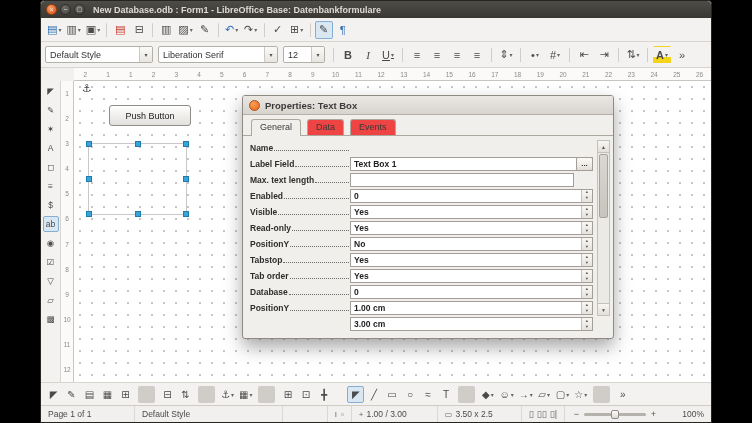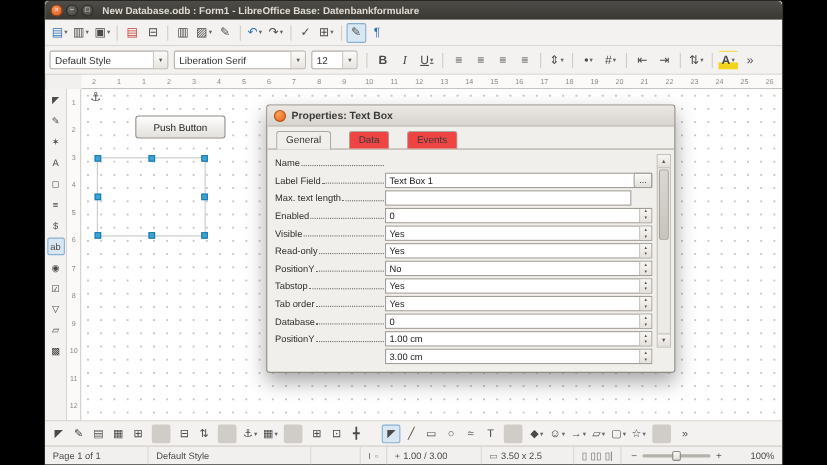--- a/index.html
+++ b/index.html
@@ -51,43 +51,43 @@
   .main{flex:1;display:flex;min-height:0;}
   .ctrltb{width:20px;flex:none;background:#f4f2f0;border-right:1px solid #d8d4d0;display:flex;
           flex-direction:column;align-items:center;padding-top:2px;gap:3px;}
   .ctrltb .tbtn{min-width:16px;width:16px;height:16px;font-size:8.5px;}
   .vruler{width:13px;flex:none;background:#fbfaf9;border-right:1px solid #c8c4bf;
           display:flex;flex-direction:column;}
   .vruler .rnum{line-height:normal;display:flex;align-items:center;justify-content:center;}
   .canvas{flex:1;position:relative;background:#fff;overflow:hidden;
           background-image:radial-gradient(circle,#c6c6c6 0.8px,transparent 1px);background-size:12px 12px;}
   .anchor{position:absolute;left:8px;top:1px;font-size:11px;color:#444;}
-  .pushbtn{position:absolute;left:49px;top:24px;width:82px;height:21px;
+  .pushbtn{position:absolute;left:35px;top:24px;width:82px;height:21px;
            background:linear-gradient(#fefefe,#e3e0dc);border:1px solid #908c86;border-radius:3px;
            font-size:9px;color:#222;display:flex;align-items:center;justify-content:center;}
   .selbox{position:absolute;left:14px;top:62px;width:99px;height:72px;border:1px solid #c9c9c9;}
   .h{position:absolute;width:6px;height:6px;background:#3ba3da;border:1px solid #1c7cab;}
   .h.nw{left:-3px;top:-3px;} .h.n{left:calc(50% - 3px);top:-3px;} .h.ne{right:-3px;top:-3px;}
   .h.w{left:-3px;top:calc(50% - 3px);} .h.e{right:-3px;top:calc(50% - 3px);}
   .h.sw{left:-3px;bottom:-3px;} .h.s{left:calc(50% - 3px);bottom:-3px;} .h.se{right:-3px;bottom:-3px;}
   
   .dialog{position:absolute;left:168px;top:14px;width:372px;height:244px;background:#f1efeb;
           border:1px solid #8f8b84;border-radius:3px;box-shadow:0 8px 18px rgba(0,0,0,.35);
           display:flex;flex-direction:column;overflow:hidden;}
   .dtitle{height:19px;flex:none;background:linear-gradient(#ebe8e4,#d7d3cd);border-bottom:1px solid #b5b0a9;
           display:flex;align-items:center;gap:5px;padding:0 6px;}
   .dclose{width:11px;height:11px;border-radius:50%;flex:none;
           background:radial-gradient(circle at 35% 30%,#fca156,#e4641f);border:1px solid #b44d12;}
   .dtitletext{font-size:9.5px;font-weight:bold;color:#3a3a3a;white-space:nowrap;}
-  .dtabs{display:flex;align-items:flex-end;padding:3px 8px 0;gap:16px;border-bottom:1px solid #aca79f;
+  .dtabs{display:flex;align-items:flex-end;padding:3px 8px 0;gap:6px;border-bottom:1px solid #aca79f;
          flex:none;height:21px;}
   .tab{font-size:9px;color:#3a3a3a;padding:2px 8px 3px;border:1px solid #aca79f;border-bottom:none;
        border-radius:3px 3px 0 0;background:#ef4444;white-space:nowrap;}
   .tab.active{background:#f1efeb;position:relative;z-index:1;margin-bottom:-1px;padding-bottom:4px;}
-  .dbody{flex:1;display:flex;min-height:0;padding:4px 3px 22px 7px;}
+  .dbody{flex:1;display:flex;min-height:0;padding:4px 3px 22px 7px;font-weight:bold;}
   .rows{flex:1;display:flex;flex-direction:column;justify-content:space-between;min-width:0;}
   .prow{display:flex;align-items:center;height:15px;}
   .plabel{width:100px;flex:none;display:flex;align-items:baseline;font-size:8.5px;color:#2e2e2e;
           white-space:nowrap;overflow:hidden;}
   .leader{flex:1;border-bottom:1px dotted #6b6b6b;margin:0 1px 2px 1px;min-width:4px;}
   .pvalue{flex:1;height:14px;background:#fff;border:1px solid #a39e97;display:flex;align-items:center;
           font-size:8.5px;color:#222;min-width:0;margin-top:32px;}
   .ptext{flex:1;padding:0 3px;white-space:nowrap;overflow:hidden;}
   .spinner{width:11px;align-self:stretch;border-left:1px solid #c4c0ba;display:none;flex-direction:column;
            background:linear-gradient(#f8f6f3,#e6e2dd);flex:none;}

